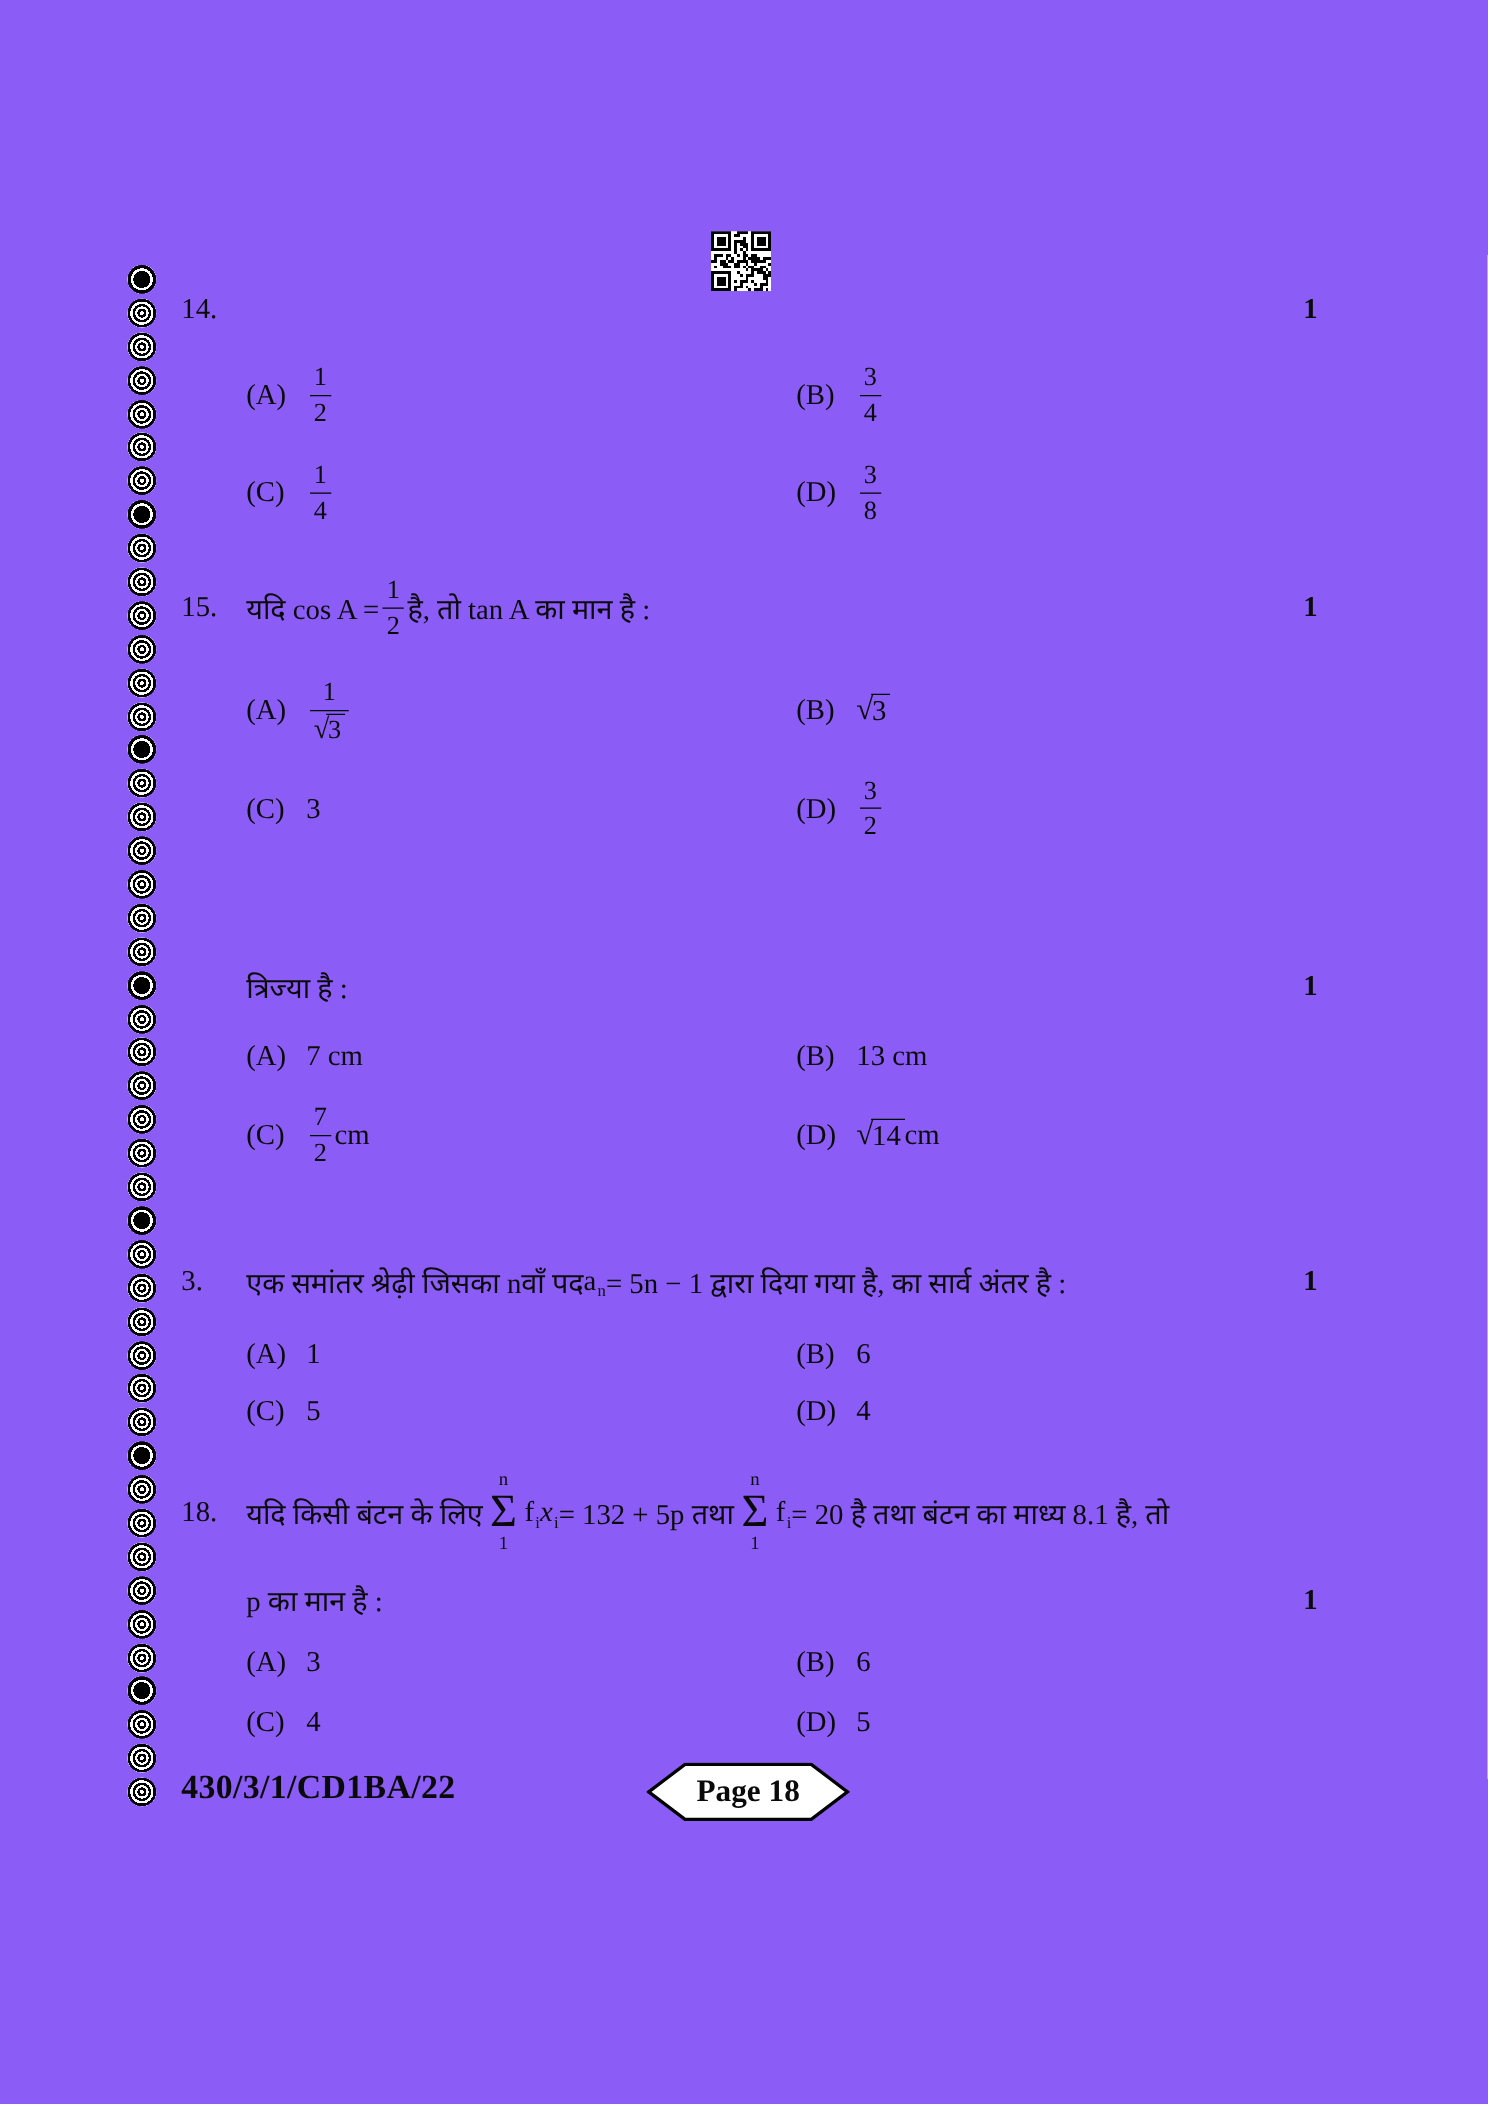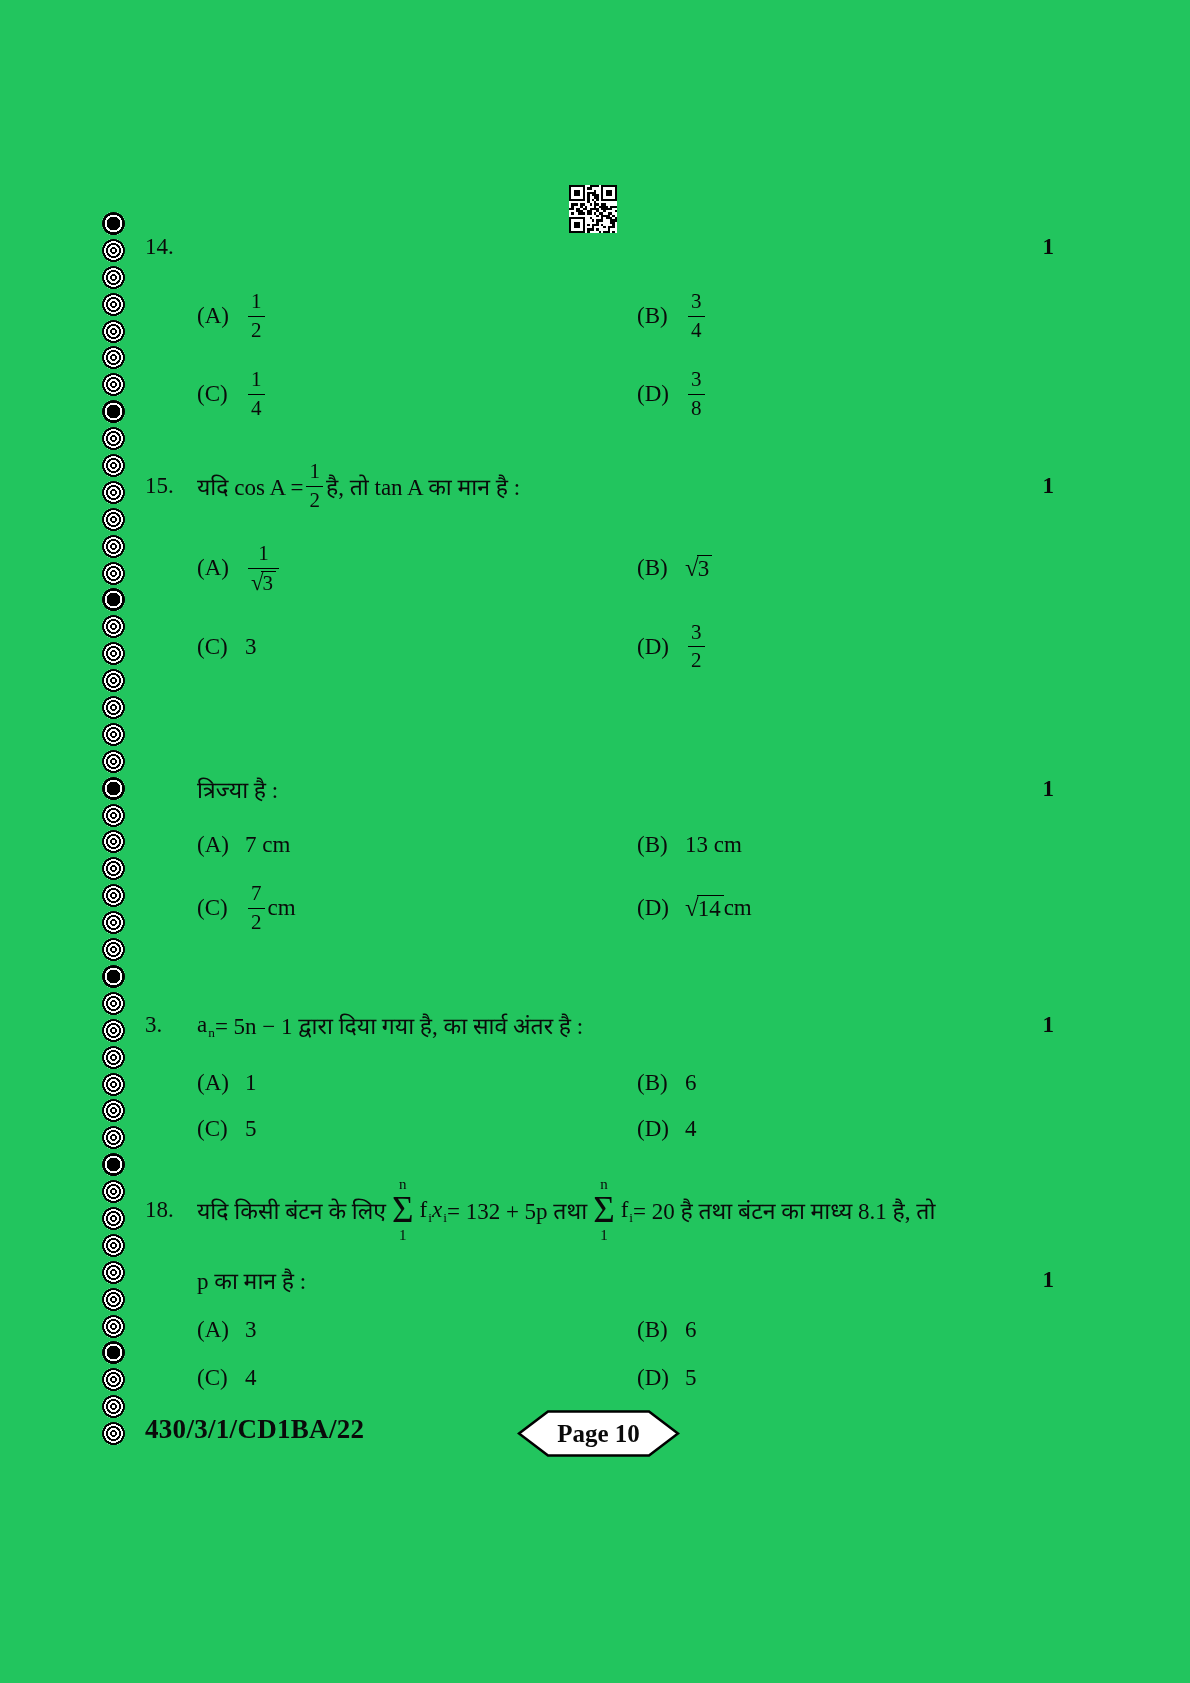--- a/index.html
+++ b/index.html
@@ -1,17 +1,17 @@
 <!DOCTYPE html>
 <html><head>
 <meta charset="utf-8">
 <style>
   html,body{margin:0;padding:0;background:#e8e8e8;}
   #page{
-    position:relative;width:1190px;height:1683px;background:#22c55e;
+    position:relative;width:1190px;height:1683px;background:#8b5cf6;
     font-family:"Liberation Serif","DejaVu Serif",serif;color:#0a0a0a;
     overflow:hidden;margin:0 auto;
   }
   
   #circle-col{position:absolute;left:102px;top:212px;width:26px;}
   .reg-circle{width:23px;height:23px;border-radius:50%;margin-bottom:3.9px;}
   .reg-circle.ring{
     background:radial-gradient(circle,
       #ffffff 0 1.6px,#000 1.6px 3.6px,#ffffff 3.6px 5.4px,
       #000 5.4px 7.4px,#ffffff 7.4px 9.3px,#000 9.3px 11.5px,#ffffff 11.5px);
@@ -432,20 +432,21 @@
               </span>
               <span class="pt"> cm</span>
             </span>
           </div>
         </div>
       </div>
       <div class="question" id="q3">
         <div class="q-line">
           <span class="q-num">3.</span>
           <span class="q-body">
+            <span class="pt">एक समांतर श्रेढ़ी जिसका nवाँ पद </span>
             <span class="subw"><span class="base">a</span><span class="ss">n</span></span>
             <span class="pt"> = 5n − 1 द्वारा दिया गया है, का सार्व अंतर है :</span>
           </span>
           <span class="q-marks">1</span>
         </div>
         <div class="opt-row first">
           <div class="opt col-a">
             <span class="opt-label">(A)</span>
             <span class="opt-value">
               <span class="pt">1</span>
@@ -531,15 +532,15 @@
         </div>
       </div>
     </div>
 
   <div id="footer-code">430/3/1/CD1BA/22</div>
 
   <div id="page-hex">
     <svg width="163" height="47" xmlns="http://www.w3.org/2000/svg">
       <polygon points="2,23.5 31,1.5 132,1.5 161,23.5 132,45.5 31,45.5" fill="#ffffff" stroke="#000000" stroke-width="2.6"></polygon>
     </svg>
-    <div class="hex-label">Page 10</div>
+    <div class="hex-label">Page 18</div>
   </div>
 </div>
 
 </body></html>

